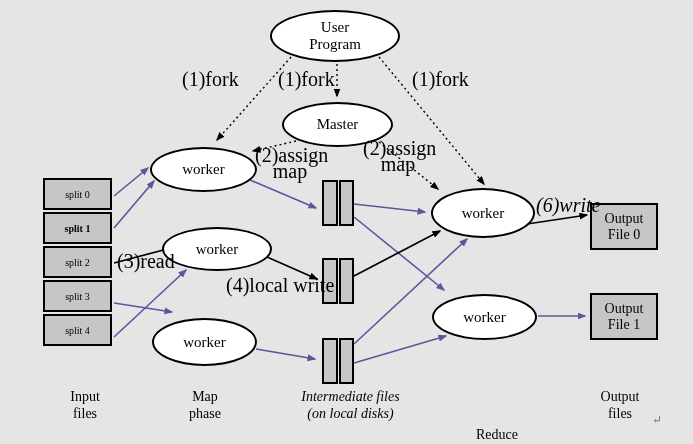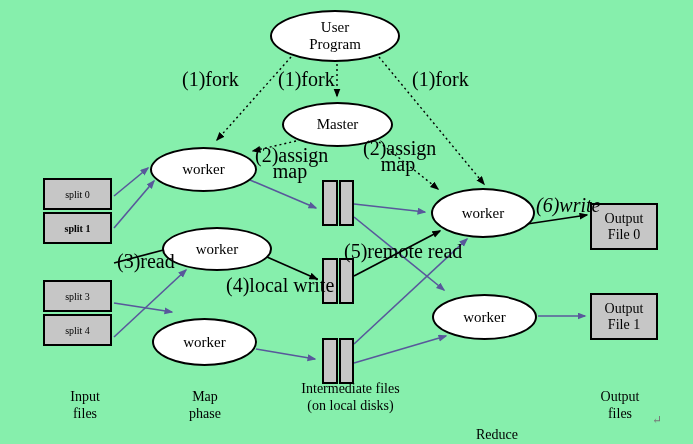--- a/index.html
+++ b/index.html
@@ -1,16 +1,16 @@
 <!DOCTYPE html>
 <html><head>
 <meta charset="utf-8">
 <style>
   html,body{margin:0;padding:0;background:#fff;}
-  #stage{position:relative;width:693px;height:444px;background:#86efac;overflow:hidden;
+  #stage{position:relative;width:693px;height:444px;background:#e5e5e5;overflow:hidden;
          font-family:"Liberation Serif","DejaVu Serif",serif;color:#000;}
   #wires{position:absolute;left:0;top:0;width:693px;height:444px;}
   .ellipse{position:absolute;border:2px solid #000;border-radius:50%;background:#fff;
            display:flex;flex-direction:column;align-items:center;justify-content:center;
            text-align:center;font-size:15px;line-height:17px;box-sizing:border-box;}
   .splitbox{position:absolute;left:43px;width:69px;height:32px;background:#c6c6c6;
             border:2px solid #000;box-sizing:border-box;display:flex;align-items:center;
             justify-content:center;font-size:10px;}
   .bar{position:absolute;left:322px;width:32px;height:46px;display:flex;gap:1px;}
   .bar div{flex:1;background:#c6c6c6;border:2px solid #000;box-sizing:border-box;}
@@ -85,20 +85,23 @@
   <div class="ellipse" style="left:432px;top:294px;width:105px;height:46px;">
     <span>worker</span>
   </div>
 
   <div class="splitbox" style="top:178px;">
       <span>split 0</span>
     </div>
   <div class="splitbox" style="top:212px;font-weight:bold;">
       <span>split 1</span>
     </div>
+  <div class="splitbox" style="top:246px;">
+      <span>split 2</span>
+    </div>
   <div class="splitbox" style="top:280px;">
       <span>split 3</span>
     </div>
   <div class="splitbox" style="top:314px;">
       <span>split 4</span>
     </div>
 
   <div class="bar" style="top:180px;">
       <div></div>
       <div></div>
@@ -129,32 +132,31 @@
     <span>(2)assign</span>
     <span>map</span>
   </div>
   <div class="lbl center" style="left:363px;top:140px;width:70px;">
     <span>(2)assign</span>
     <span>map</span>
   </div>
 
   <div class="lbl" style="left:117px;top:253px;">(3)read</div>
   <div class="lbl" style="left:226px;top:277px;">(4)local write</div>
-  <div class="lbl" style="left:344px;top:243px;">(5)remote read</div>
   <div class="lbl" style="left:536px;top:197px;font-style:italic;">(6)write</div>
 
   <div class="phase" style="left:55px;top:388px;width:60px;">
     <span>Input</span>
     <span>files</span>
   </div>
   <div class="phase" style="left:175px;top:388px;width:60px;">
     <span>Map</span>
     <span>phase</span>
   </div>
-  <div class="phase" style="left:278px;top:380px;width:145px;">
+  <div class="phase" style="left:278px;top:388px;width:145px;font-style:italic;">
     <span>Intermediate files</span>
     <span>(on local disks)</span>
   </div>
   <div class="phase" style="left:465px;top:388px;width:64px;margin-top:38px;">
     <span>Reduce</span>
     <span>phase</span>
   </div>
   <div class="phase" style="left:590px;top:388px;width:60px;">
     <span>Output</span>
     <span>files</span>

